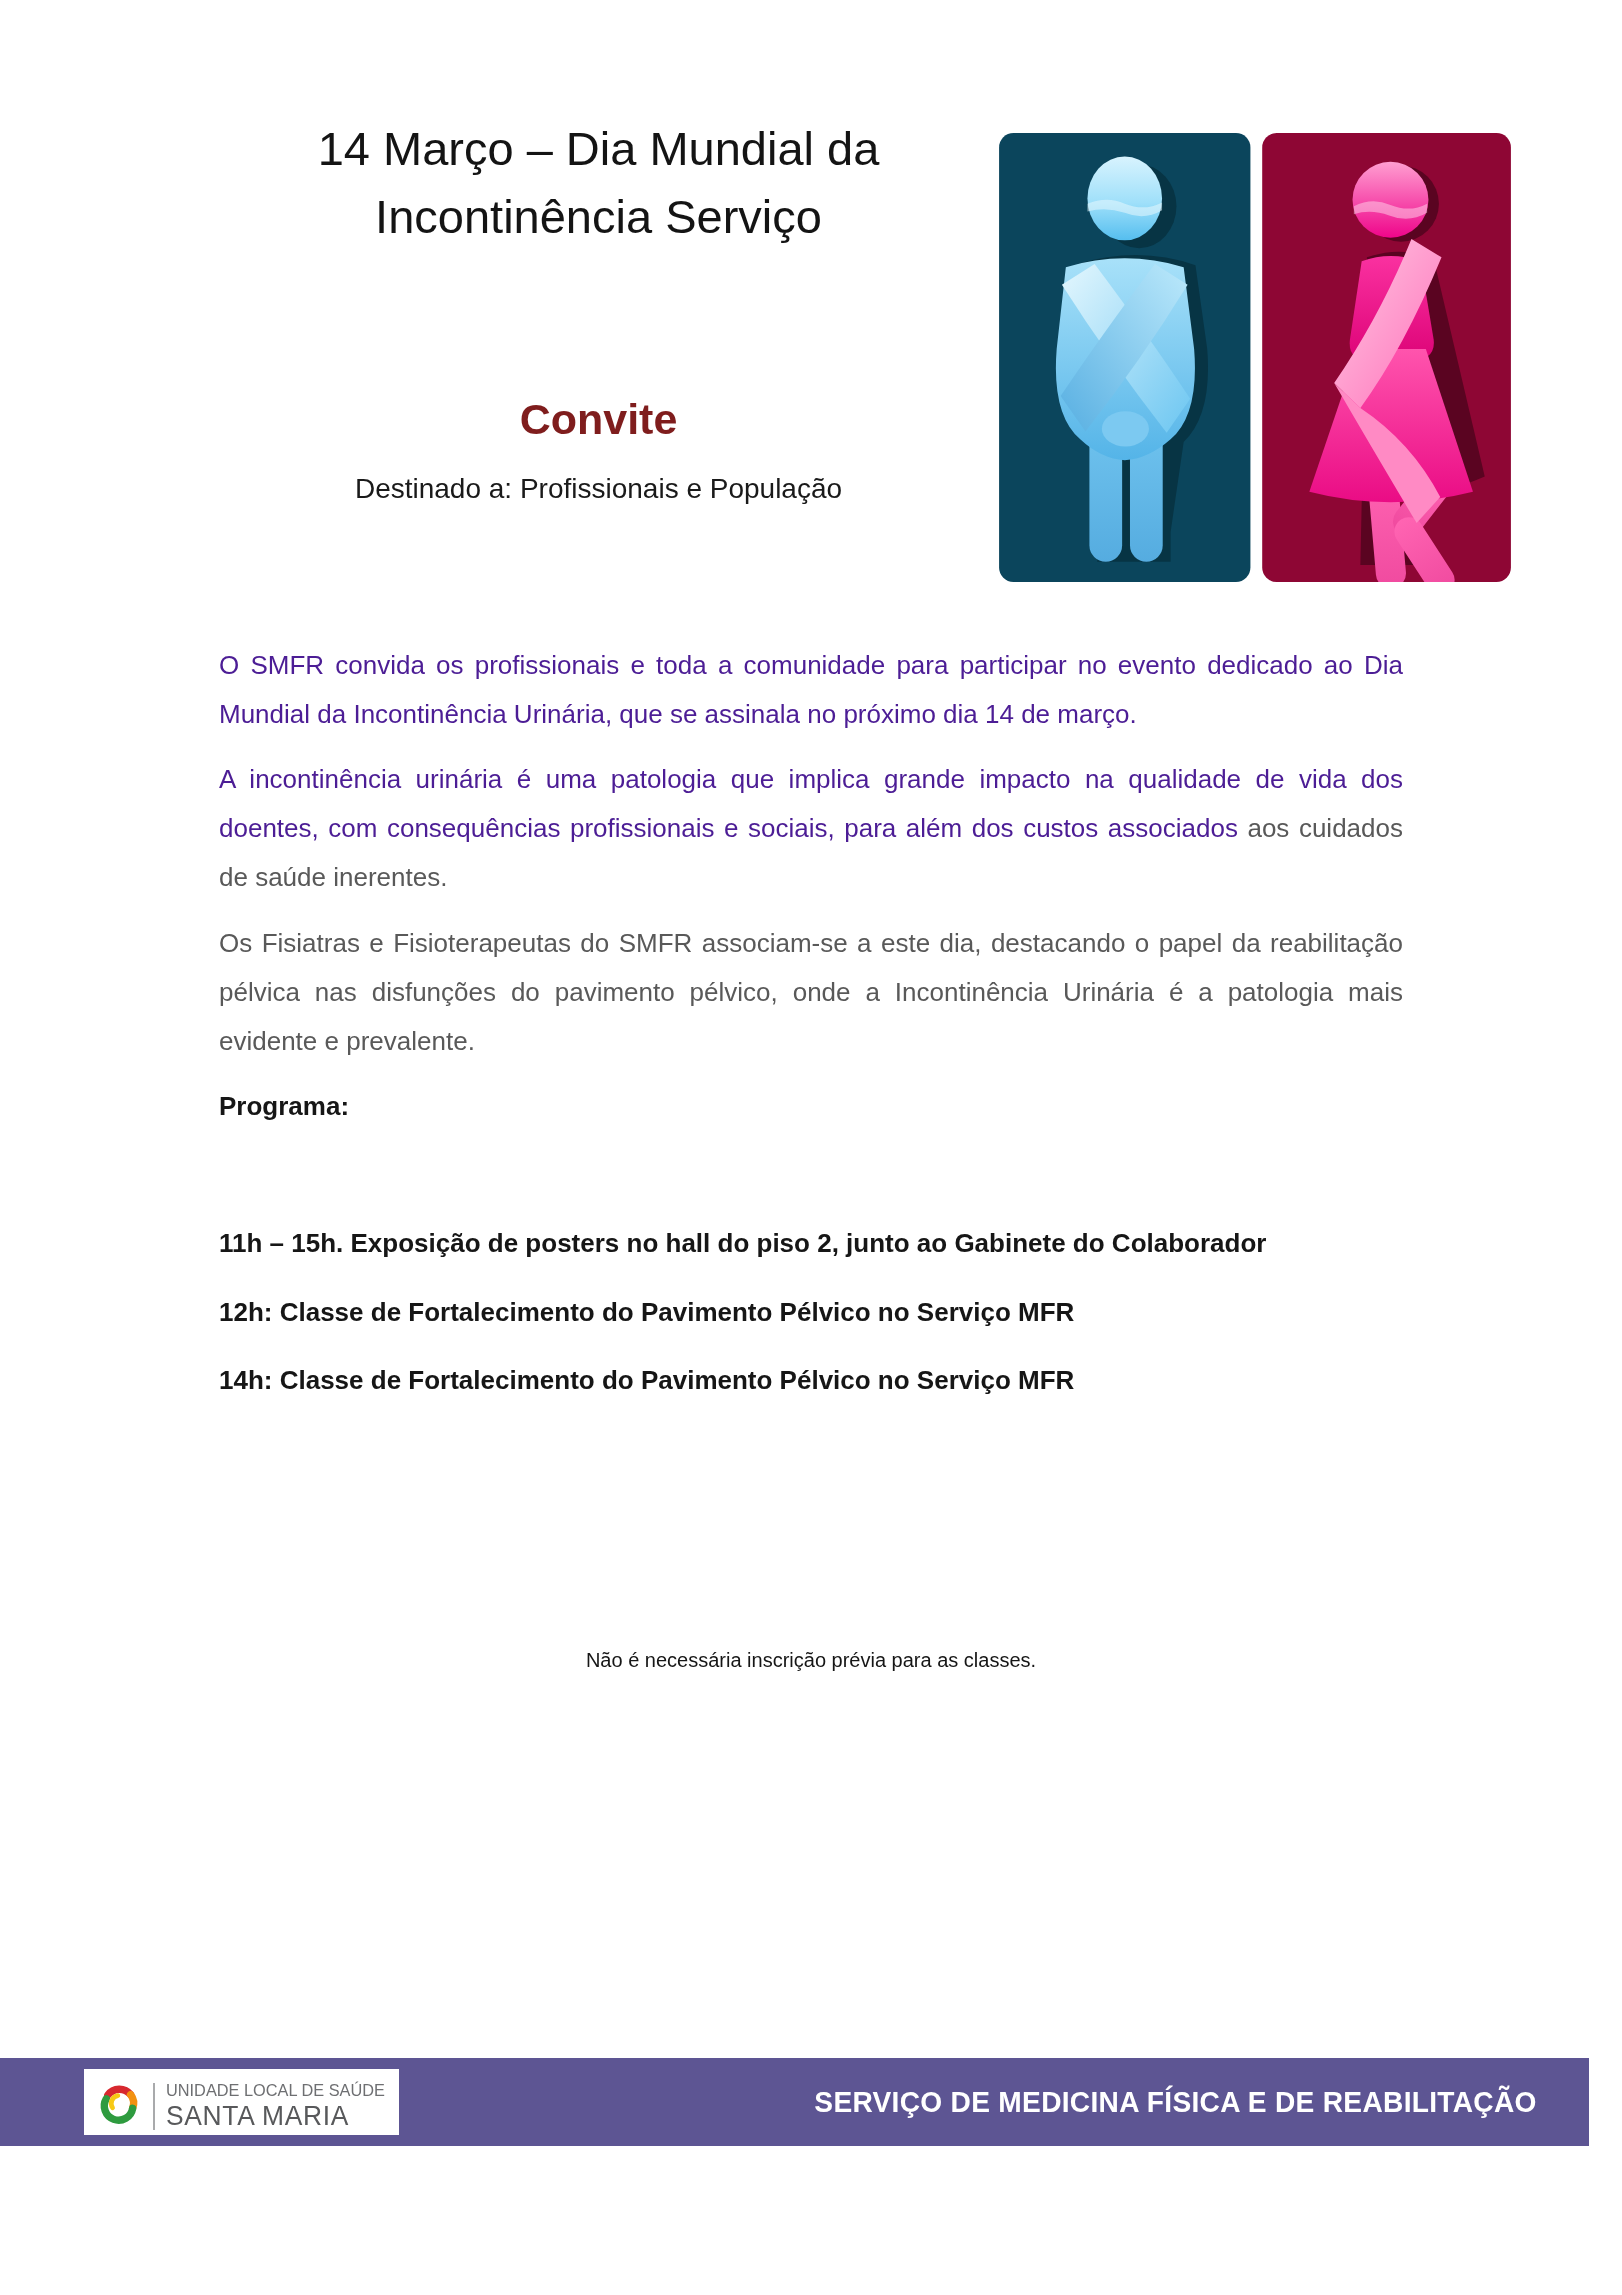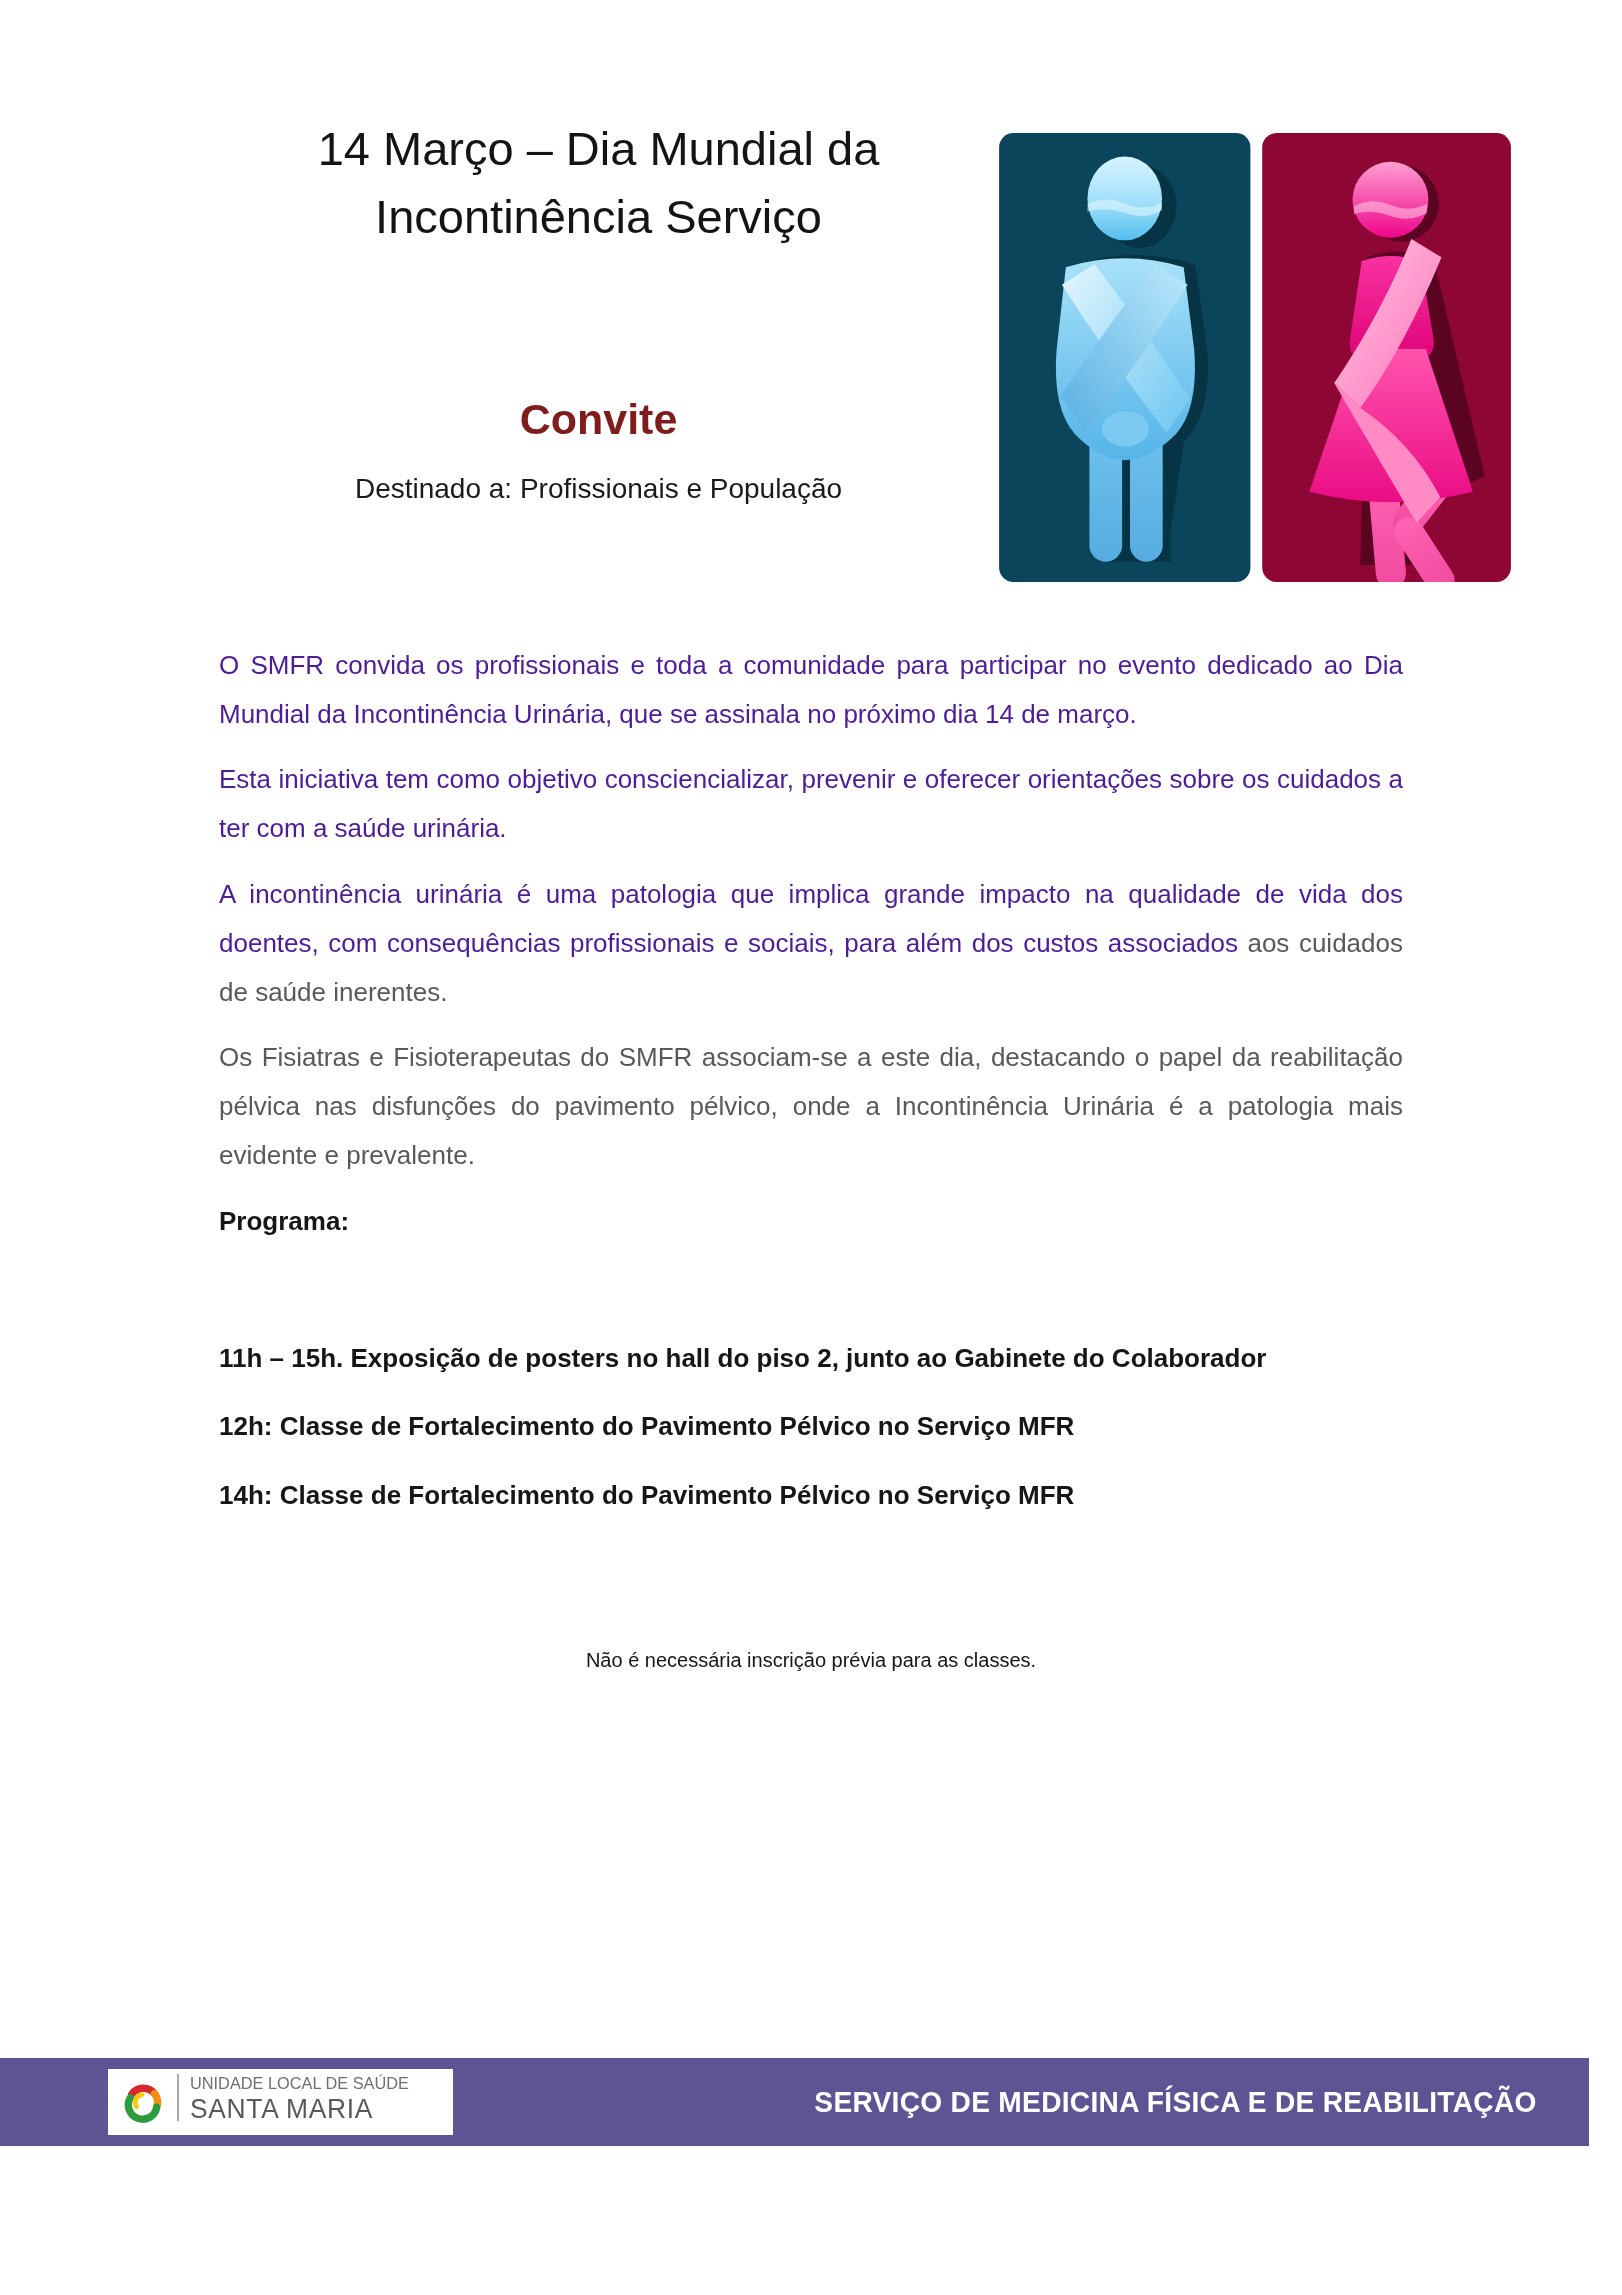--- a/index.html
+++ b/index.html
@@ -45,22 +45,22 @@
     text-align:center;font-size:26px;line-height:49px;font-weight:700;color:#111111;
   }
   .cta .suffix{font-weight:400;}
   
   .footer-bar{
     position:absolute;left:0;top:2058px;width:1589px;height:88px;
     display:flex;align-items:center;
     padding:0;box-sizing:border-box;
   }
   .logo-box{
-    margin-left:108px;width:345px;height:66px;background:#ffffff;
-    display:flex;align-items:flex-start;box-sizing:border-box;padding:5.2px 9.2px;
+    margin-left:84px;width:315px;height:66px;background:#ffffff;
+    display:flex;align-items:flex-end;box-sizing:border-box;padding:5.2px 9.2px;
     flex:0 0 auto;
   }
   .logo-mark{flex:0 0 auto;width:55px;height:55px;}
   .logo-divider{width:2px;height:47px;background:#a9aaac;margin:0 10.5px 0 5.2px;flex:0 0 auto;}
   .logo-text{display:flex;flex-direction:column;justify-content:center;}
   .logo-line1{font-size:17px;line-height:19.6px;color:#6e6f72;letter-spacing:0px;white-space:nowrap;transform:scaleX(0.96);transform-origin:left;}
   .logo-line2{font-size:27.5px;line-height:29px;color:#58595b;letter-spacing:0.7px;white-space:nowrap;transform:scaleX(0.96);transform-origin:left;}
   .service-name{
     margin-left:auto;margin-right:52px;
     font-size:29px;font-weight:700;color:#ffffff;letter-spacing:0.3px;white-space:nowrap;
@@ -168,21 +168,20 @@
 
         <circle cx="196" cy="102" r="58" fill="url(#gFHead)"></circle>
         <path d="M140,112 Q168,98 196,110 Q226,122 252,108 L252,122 Q224,138 194,126 Q166,116 140,124 Z" fill="#FFD7EB" opacity="0.5"></path>
       </g>
     </svg>
   </div>
 
   <div class="body-col">
     <div>
         <p class="para"><span class="tone-dark">O SMFR convida os profissionais e toda a comunidade para participar no evento dedicado ao Dia Mundial da Incontinência Urinária, que se assinala no próximo dia 14 de março.</span></p>
-        <p class="para"><span class="tone-dark">Esta iniciativa tem como objetivo consciencializar, prevenir e oferecer orientações sobre os cuidados a ter com a saúde urinária.</span></p>
         <p class="para"><span class="tone-dark">A incontinência urinária é uma patologia que implica grande impacto na qualidade de vida dos doentes, com consequências profissionais e sociais, para além dos custos associados </span><span class="tone-gray">aos cuidados de saúde inerentes.</span></p>
         <p class="para"><span class="tone-gray">Os Fisiatras e Fisioterapeutas do SMFR associam-se a este dia, destacando o papel da reabilitação pélvica nas disfunções do pavimento pélvico, onde a Incontinência Urinária é a patologia mais evidente e prevalente.</span></p>
       </div>
     <p class="program-heading">Programa:</p>
     <div class="program-items">
         <p>11h – 15h. Exposição de posters no hall do piso 2, junto ao Gabinete do Colaborador</p>
         <p>12h: Classe de Fortalecimento do Pavimento Pélvico no Serviço MFR</p>
         <p>14h: Classe de Fortalecimento do Pavimento Pélvico no Serviço MFR</p>
       </div>
   </div>

